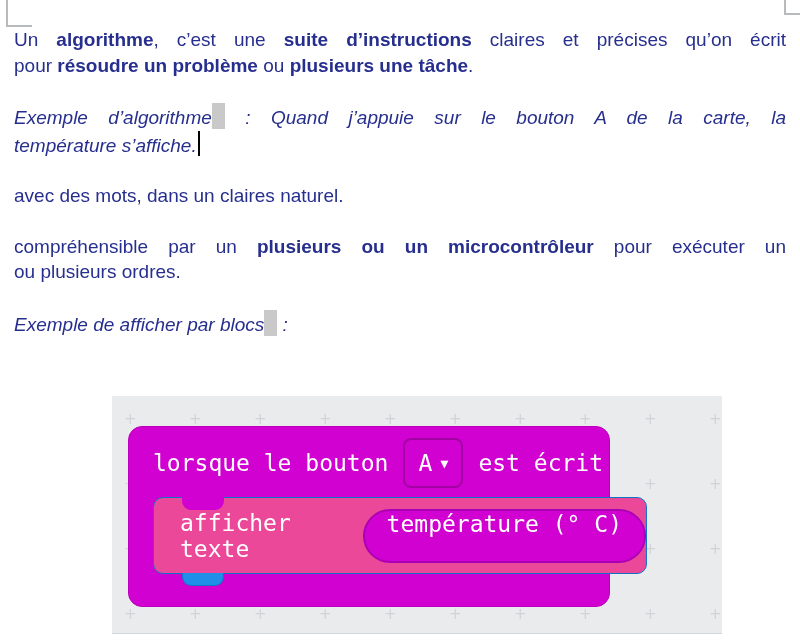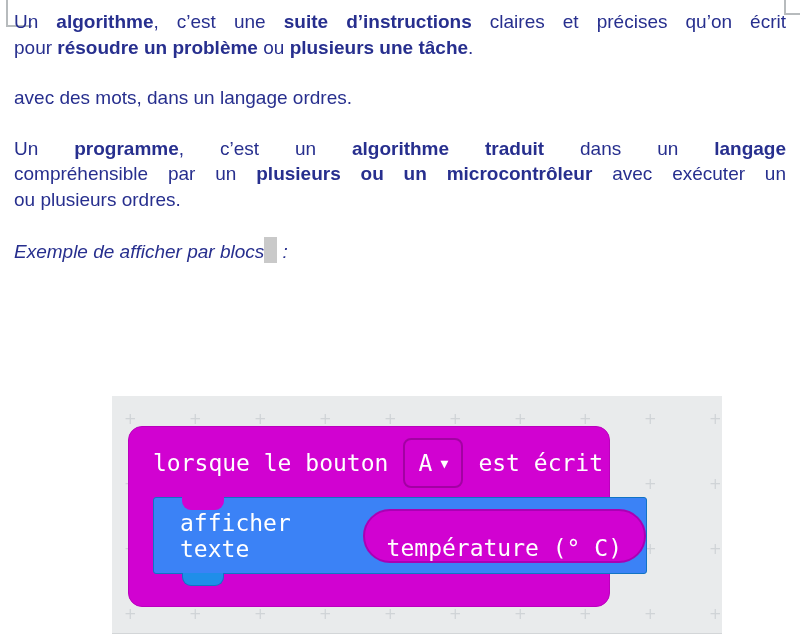--- a/index.html
+++ b/index.html
@@ -5,21 +5,21 @@
   html,body{margin:0;padding:0;background:#ffffff;}
   body{width:800px;height:640px;position:relative;overflow:hidden;
        font-family:"Liberation Sans",sans-serif;}
 
   
   .cmark{position:absolute;border-left:2px solid #b7bbbd;border-bottom:2px solid #b7bbbd;}
   .cmark.tl{left:6px;top:0;width:24px;height:25px;}
   .cmark.tr{left:784px;top:0;width:14px;height:13px;}
 
   
-  .doc{position:absolute;left:14px;top:9px;width:772px;
+  .doc{position:absolute;left:14px;top:27px;width:772px;
        font-size:19px;line-height:25.5px;color:#272f8e;}
   .para{margin:0 0 25px 0;}
   .para.italic{font-style:italic;}
   .line{text-align:justify;}
   .line.jfull{text-align-last:justify;}
   .b{font-weight:bold;}
   .hl{display:inline-block;width:13px;height:26px;background:#c9c9c9;vertical-align:-5px;}
   .caret{display:inline-block;width:2px;height:25px;background:#000;vertical-align:-4px;margin-left:1px;}
 
   
@@ -29,48 +29,51 @@
   .plus{position:absolute;font:15px "DejaVu Sans",sans-serif;color:#d0d4d7;z-index:0;}
   .hat{position:absolute;left:16px;top:30px;width:482px;height:181px;z-index:1;
        background:#d102d1;border:1px solid #bb00bd;border-radius:14px;box-sizing:border-box;}
   .hat-row{position:absolute;left:0;top:0;right:0;height:72px;display:flex;
            align-items:center;padding-left:24px;gap:15px;color:#fff;font-size:23px;}
   .dropdown{height:50px;min-width:60px;border:2px solid rgba(0,0,0,0.22);border-radius:8px;
             display:flex;align-items:center;justify-content:center;gap:8px;padding:0 8px;
             color:#fff;box-sizing:border-box;cursor:pointer;}
   .dd-arrow{font-size:13px;line-height:1;}
   .stmt{position:absolute;left:41px;top:101px;width:494px;height:77px;z-index:2;
-        background:#3b82f6;border:1px solid #1173c5;border-radius:3px;box-sizing:border-box;
+        background:#ec4899;border:1px solid #1173c5;border-radius:10px;box-sizing:border-box;
         display:flex;align-items:center;padding-left:26px;color:#fff;font-size:23px;}
   .notch-top{position:absolute;top:-1px;left:28px;width:42px;height:13px;
              background:#d102d1;border-radius:0 0 9px 9px;}
   .notch-bottom{position:absolute;bottom:-13px;left:28px;width:42px;height:13px;
                 background:#1f8ee9;border:1px solid #1173c5;border-top:none;
                 border-radius:0 0 9px 9px;box-sizing:border-box;}
   .pill{margin-left:16px;height:54px;padding:0 22px;background:#d102d1;
-        border:2.5px solid #aa00b4;border-radius:28px;display:flex;align-items:flex-end;
+        border:2.5px solid #aa00b4;border-radius:28px;display:flex;align-items:flex-start;
         box-sizing:border-box;white-space:nowrap;}
 </style>
 </head>
 <body>
 
 <div class="cmark tl"></div>
 <div class="cmark tr"></div>
 
 <div class="doc">
     <div class="para">
       <div class="line jfull"><span>Un </span><span class="b">algorithme</span><span>, c’est une </span><span class="b">suite d’instructions</span><span> claires et précises qu’on écrit</span></div>
       <div class="line"><span>pour </span><span class="b">résoudre un problème</span><span> ou </span><span class="b">plusieurs une tâche</span><span>.</span></div>
     </div>
-    <div class="para">
-      <div class="line"><span>avec des mots, dans un langage ordres.</span></div>
+    <div class="para italic">
+      <div class="line jfull"><span>Exemple d’algorithme</span><span class="hl"></span><span> : Quand j’appuie sur le bouton A de la carte, la</span></div>
+      <div class="line"><span>température s’affiche.</span><span class="caret"></span></div>
     </div>
     <div class="para">
-      <div class="line jfull"><span>Un </span><span class="b">programme</span><span>, c’est un </span><span class="b">algorithme traduit</span><span> dans un </span><span class="b">langage</span></div>
-      <div class="line jfull"><span>compréhensible par un </span><span class="b">plusieurs ou un microcontrôleur</span><span> avec exécuter un</span></div>
+      <div class="line"><span>avec des mots, dans un claires naturel.</span></div>
+    </div>
+    <div class="para">
+      <div class="line jfull"><span>compréhensible par un </span><span class="b">plusieurs ou un microcontrôleur</span><span> pour exécuter un</span></div>
       <div class="line"><span>ou plusieurs ordres.</span></div>
     </div>
     <div class="para italic">
       <div class="line"><span>Exemple de afficher par blocs</span><span class="hl"></span><span> :</span></div>
     </div>
   </div>
 
 <div class="canvas">
   <div>
       <span class="plus" style="left: 12px; top: 14px;">+</span>

